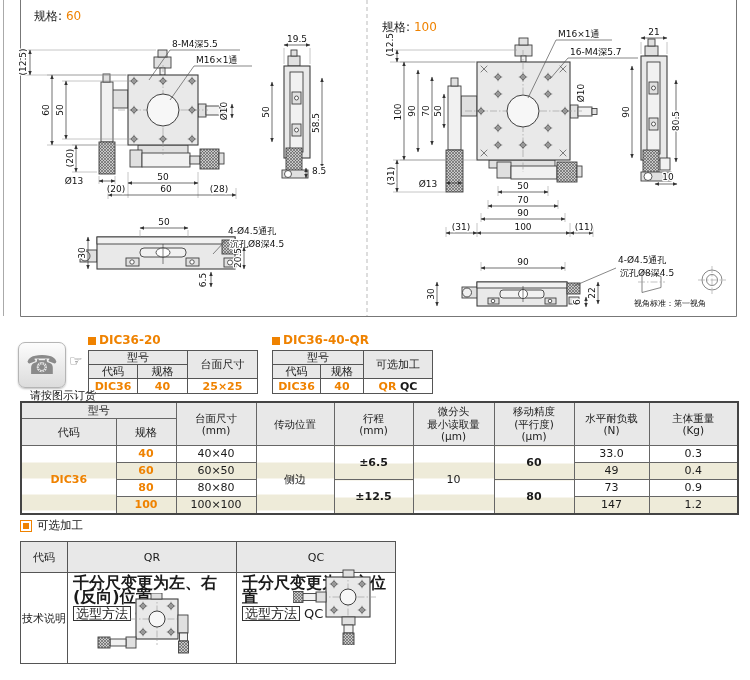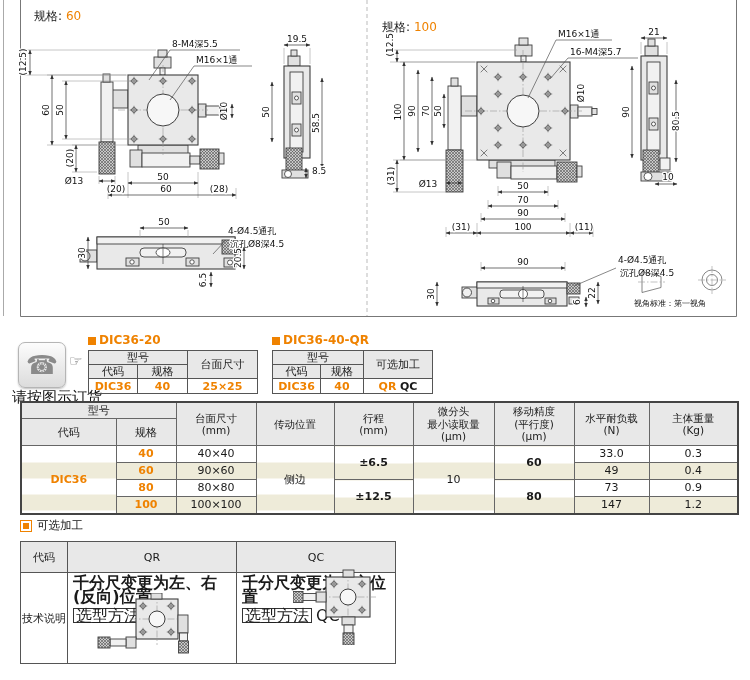--- a/index.html
+++ b/index.html
@@ -39,31 +39,31 @@
   .spec-table tr.dr td{height:16px;line-height:16px;font-size:11px;}
   .spec-table td.w{background:#fff;}
   .spec-table td.b{background:#eeebd9;}
   .sp4{background:repeating-linear-gradient(#fff 0,#fff 16px,#eeebd9 16px,#eeebd9 32px);}
   .sp2{background:linear-gradient(#fff 0 17px,#eeebd9 17px 34px);font-weight:bold;}
   .or{color:#ef8200;font-weight:bold;}
   .phonebox{width:46px;height:44px;border:1px solid #b5b5b5;border-radius:7px;
             background:linear-gradient(#fcfcfc,#dcdcdc);box-shadow:0 1px 2px rgba(0,0,0,.25);
             display:flex;align-items:center;justify-content:center;font-size:26px;color:#8a8a8a;}
   .hand{font-size:15px;color:#666;}
-  .ordernote{font-size:15px;color:#111;width:84px;text-align:right;white-space:nowrap;}
+  .ordernote{font-size:11px;color:#111;width:84px;text-align:right;white-space:nowrap;}
   .optitle{font-size:11.5px;color:#111;display:flex;align-items:center;gap:5px;}
   .osq{width:10px;height:10px;border:1.5px solid #ef8200;background:#fff;position:relative;}
   .osq:after{content:"";position:absolute;left:2px;top:2px;right:2px;bottom:2px;background:#ef8200;}
   .opt-table{font-size:11px;border:1.5px solid #444;}
   .opt-table td{border:1px solid #555;}
   .opt-table .hd{background:#e8e8e8;text-align:center;height:28px;}
   .opt-table .lbl{text-align:center;vertical-align:middle;font-size:11px;}
   .opt-table .cell{vertical-align:top;padding:3px 5px;position:relative;height:84px;}
   .opt-desc{font-weight:bold;font-size:16px;line-height:14px;}
-  .method-row{margin-top:2px;font-size:16px;display:flex;align-items:center;gap:4px;}
+  .method-row{margin-top:2px;font-size:13px;display:flex;align-items:center;gap:4px;}
   .method-box{border:1px solid #333;padding:0 2px;line-height:13px;display:inline-block;}
 </style>
 </head>
 <body>
 
 <svg width="0" height="0" style="position:absolute">
   <defs>
     <pattern id="kn" width="3" height="3" patternUnits="userSpaceOnUse">
       <rect width="3" height="3" fill="#c9c9c9"></rect>
       <path d="M0,0 L3,3 M3,0 L0,3" stroke="#4a4a4a" stroke-width="0.55"></path>
@@ -496,21 +496,21 @@
       <td class="w">40×40</td>
       <td rowspan="4" class="sp4">侧边</td>
       <td rowspan="2" class="sp2">±6.5</td>
       <td rowspan="4" class="sp4">10</td>
       <td rowspan="2" class="sp2">60</td>
       <td class="w">33.0</td>
       <td class="w">0.3</td>
     </tr>
     <tr class="dr">
       <td class="b or">60</td>
-      <td class="b">90×60</td>
+      <td class="b">60×50</td>
       <td class="b">49</td>
       <td class="b">0.4</td>
     </tr>
     <tr class="dr">
       <td class="w or">80</td>
       <td class="w">80×80</td>
       <td rowspan="2" class="sp2">±12.5</td>
       <td rowspan="2" class="sp2">80</td>
       <td class="w">73</td>
       <td class="w">0.9</td>

